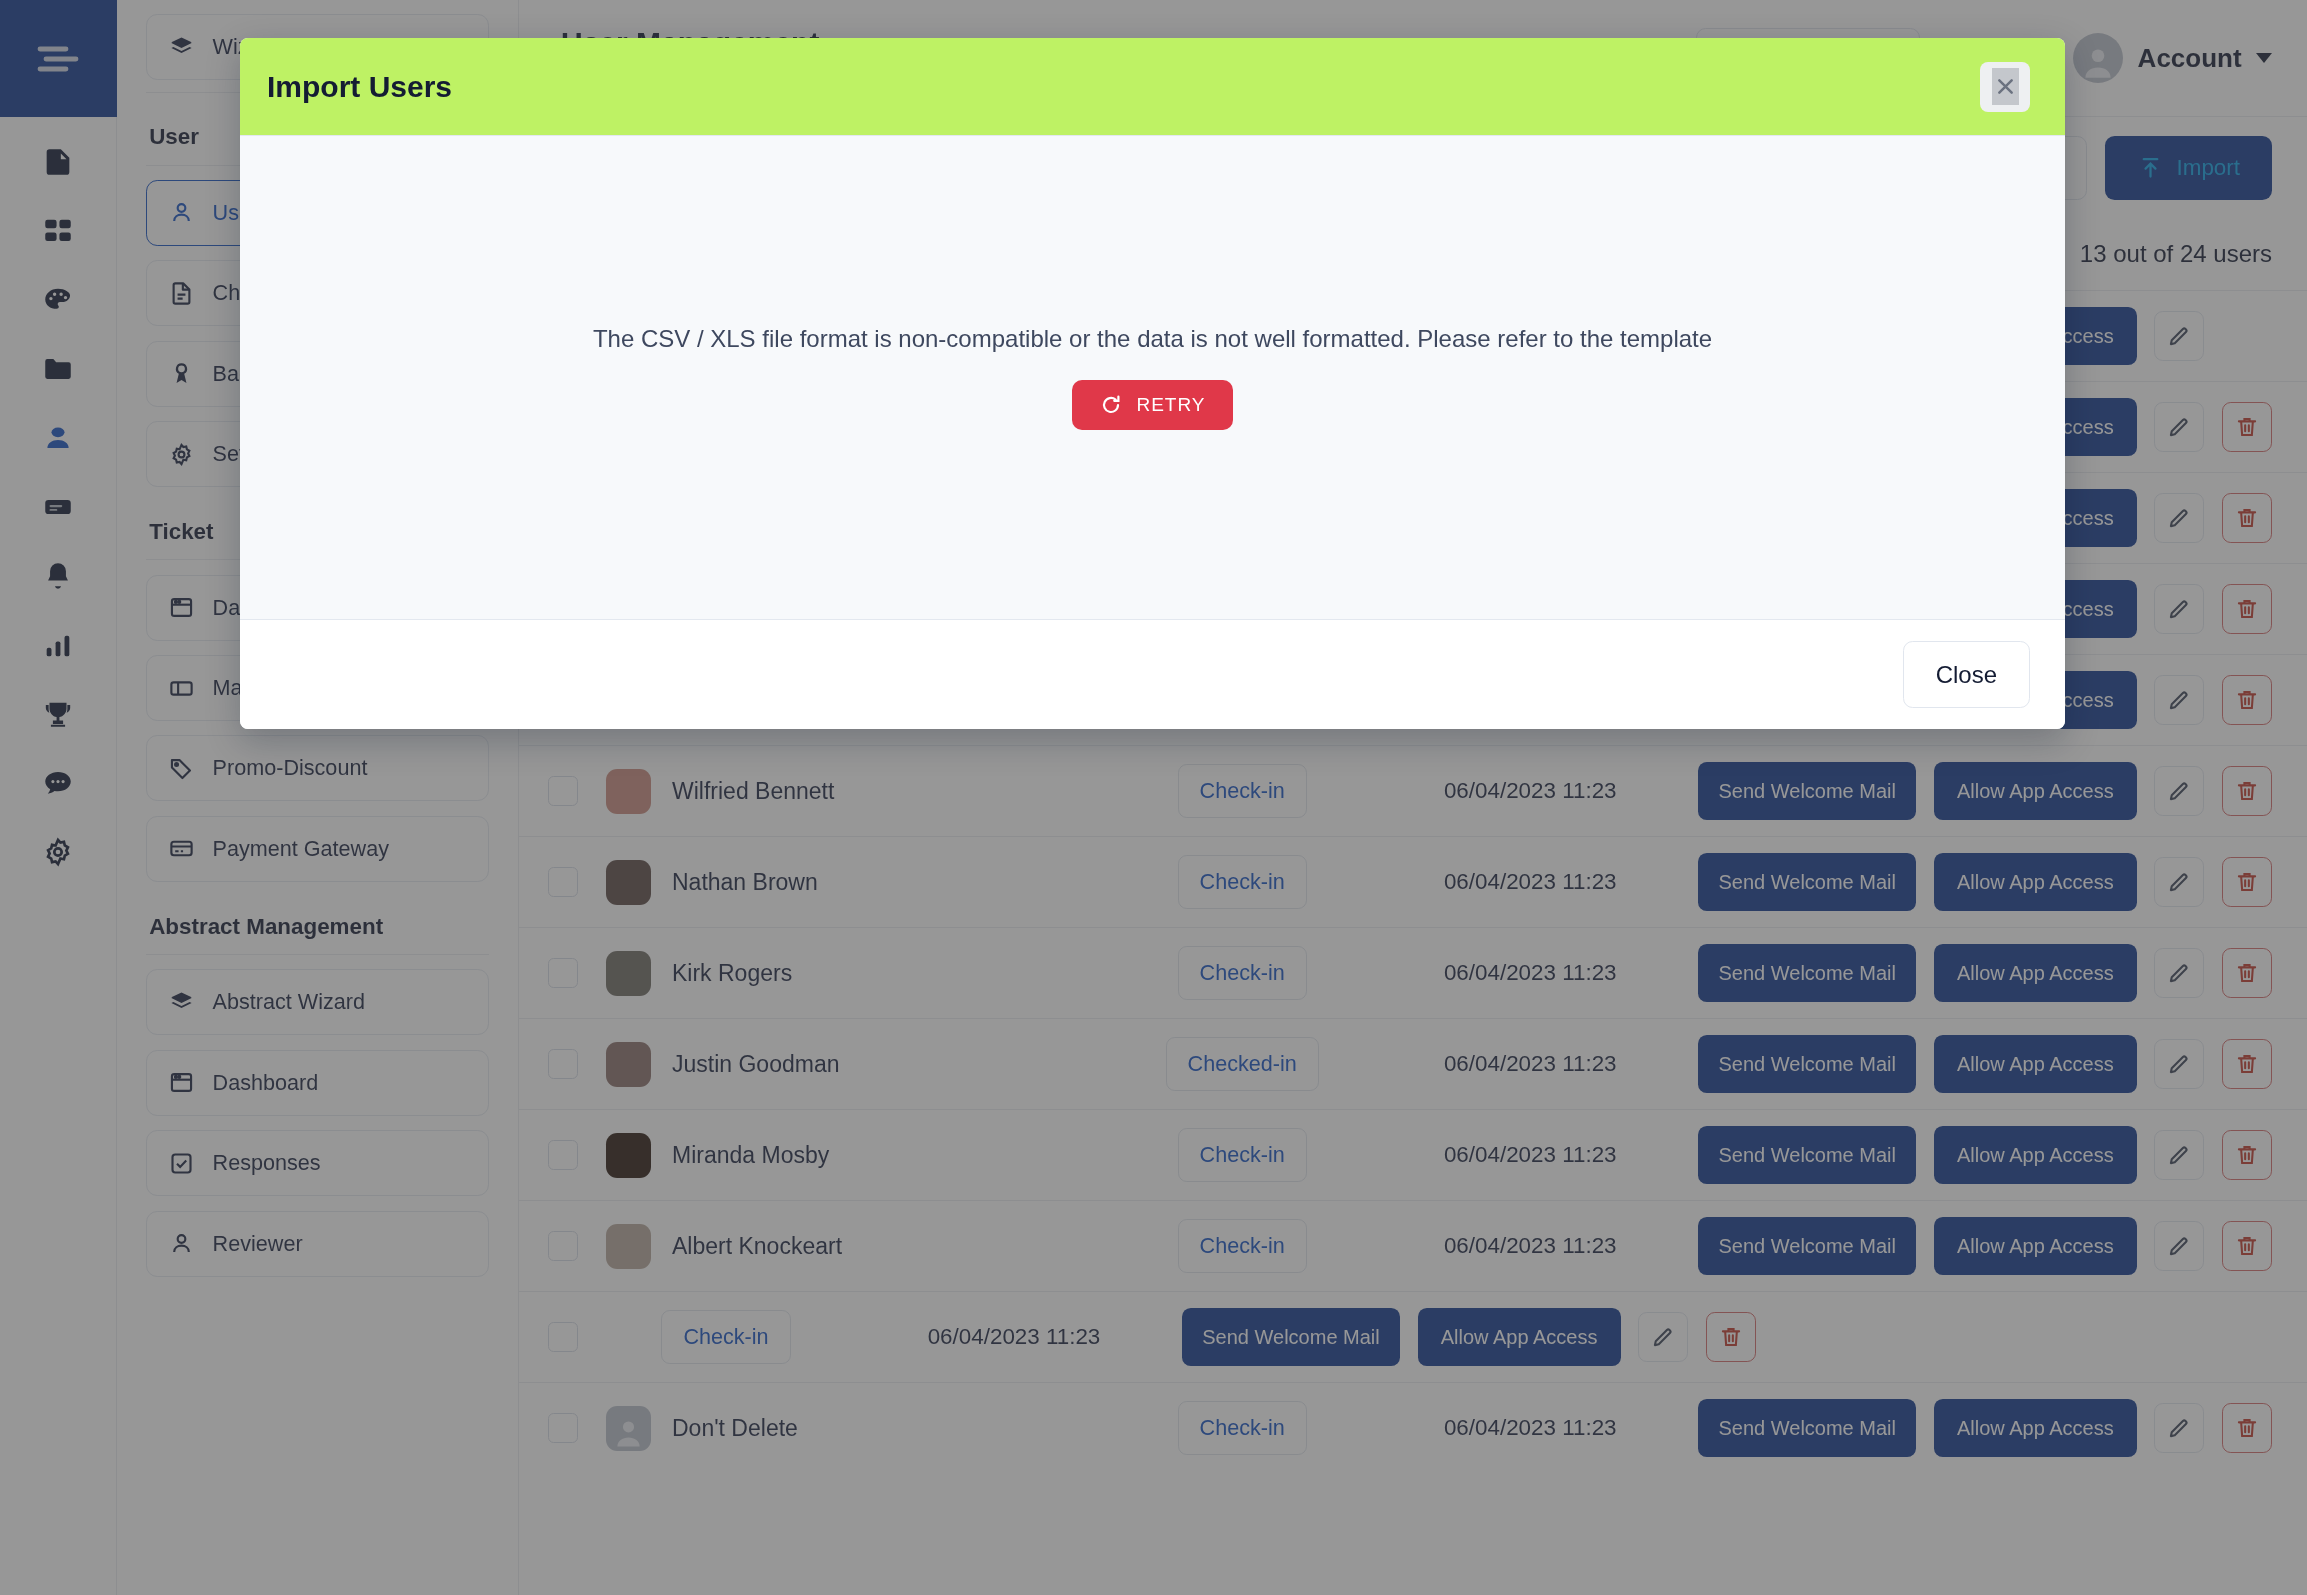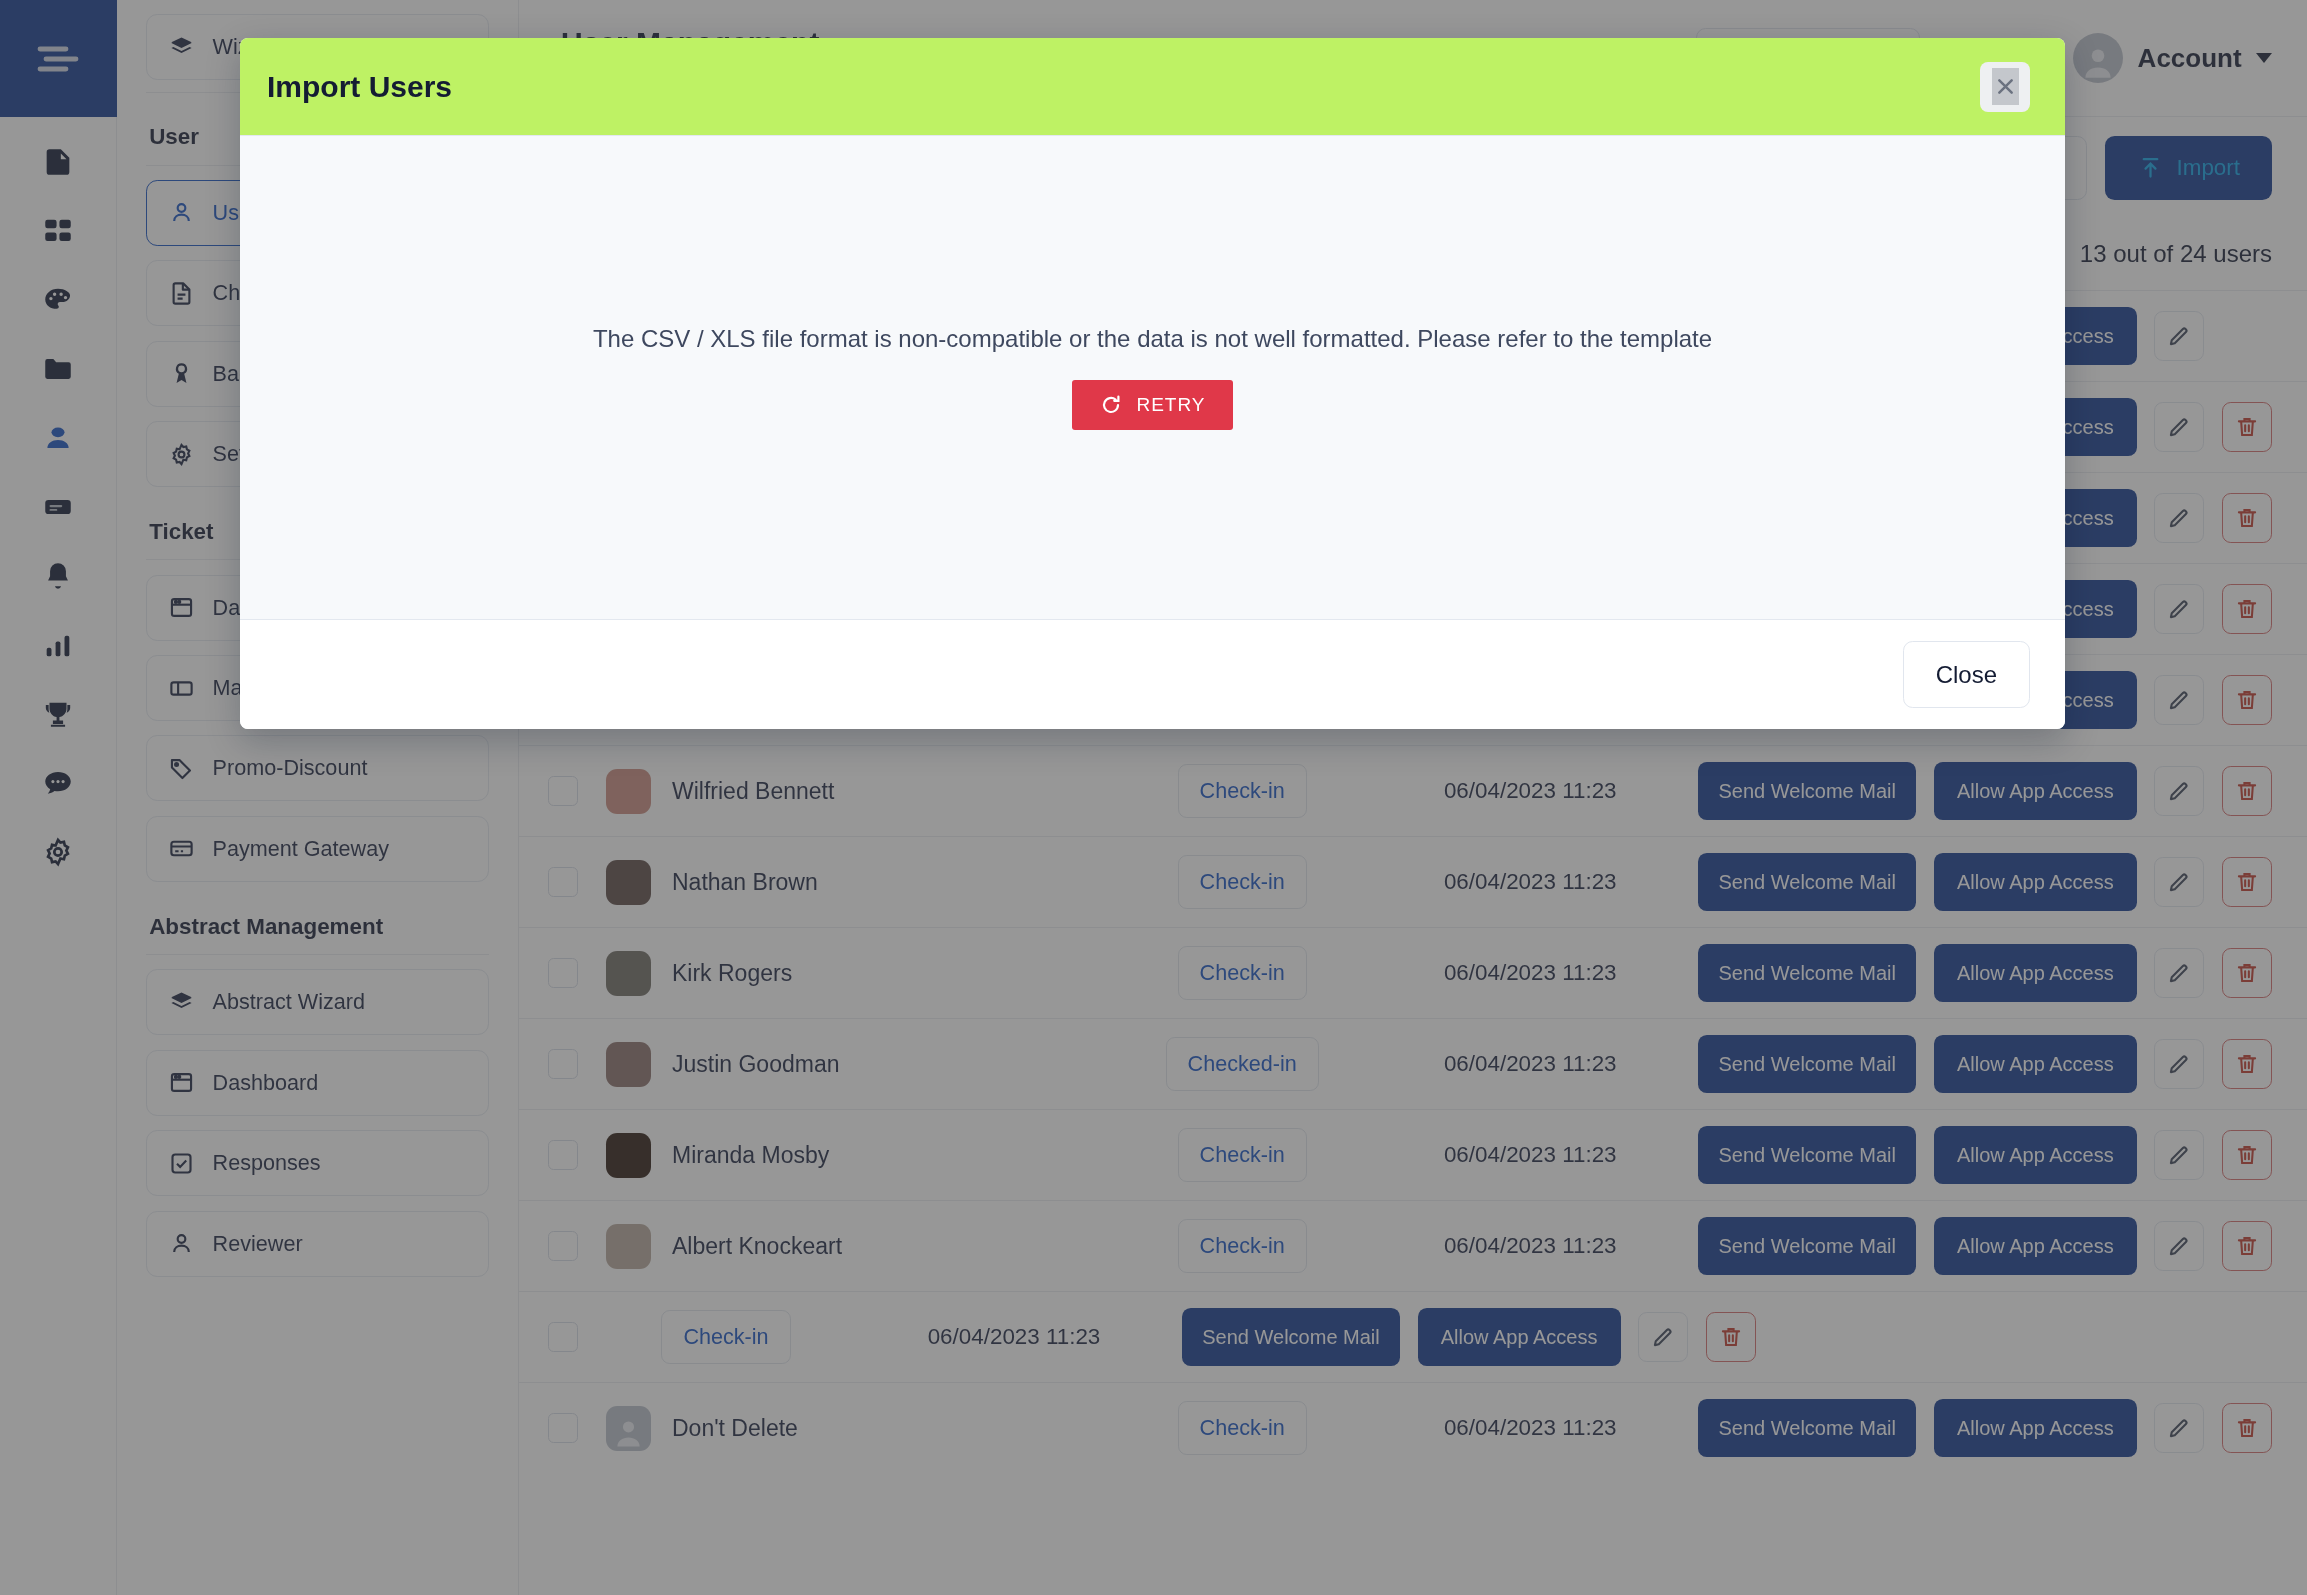--- a/index.html
+++ b/index.html
@@ -230,21 +230,21 @@
   .modal-body {
     flex: 1 1 auto;
     background: #f7f9fb;
     border-bottom: 0.8px solid #e3e8ef;
     display: flex; flex-direction: column;
     align-items: center; justify-content: center;
     gap: 27px;
   }
   .modal-msg { font-size: 24px; color: #3e485f; text-align: center; }
   .retry-btn {
-    height: 50px; padding: 0 27px; border-radius: 3px; border: none;
+    height: 50px; padding: 0 27px; border-radius: 10px; border: none;
     background: #e03849; color: #ffffff;
     font-size: 19px; letter-spacing: 1px;
     display: flex; align-items: center; gap: 13px; cursor: pointer;
     font-family: "Liberation Sans", sans-serif;
   }
   .retry-btn svg { width: 24px; height: 24px; }
 
   .modal-foot {
     height: 109px; flex: 0 0 109px;
     background: #ffffff;

